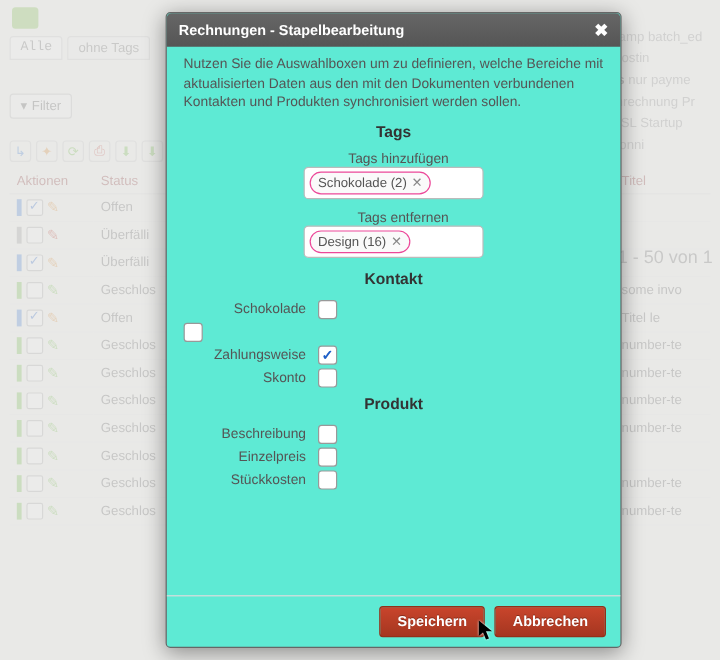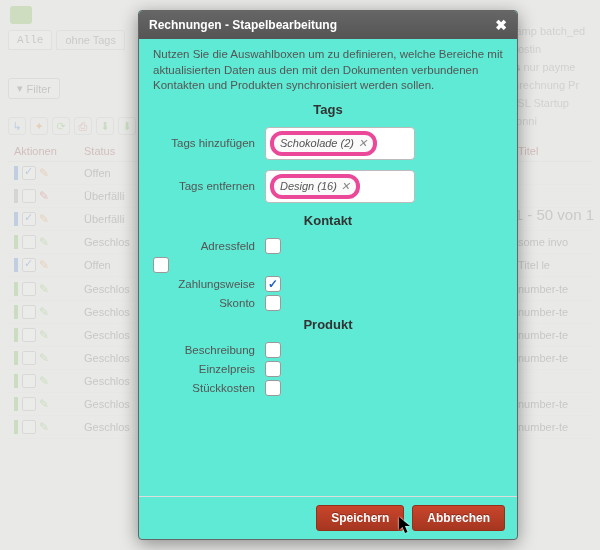--- a/index.html
+++ b/index.html
@@ -48,29 +48,29 @@
   .modal-header {
     background: linear-gradient(#666,#555);
     color:#fff; padding:6px 10px; font-size:12px; font-weight:bold;
     display:flex; justify-content:space-between; align-items:center;
     border-radius:4px 4px 0 0;
   }
   .modal-header .x { cursor:pointer; font-size:14px; font-weight:bold;}
   .modal-body { padding:8px 14px 6px; overflow:auto; flex:1; color:#555; font-size:11.5px;}
   .modal-body p.intro { line-height:1.35; margin-bottom:8px;}
   .sec-title { text-align:center; font-weight:bold; font-size:13px; margin:6px 0 10px; color:#333;}
-  .formrow { display:flex; align-items:center; margin:4px 0 10px;}
+  .formrow { display:flex; align-items:center; margin:4px 0 10px;flex-direction:column;}
   .formrow label.lbl { width:112px; text-align:right; padding-right:10px; color:#555;}
   .tagbox {
     border:1px solid #bbb; border-radius:4px; padding:3px 4px; min-width:150px; min-height:26px;
     display:flex; align-items:center; gap:4px; background:#fff;
   }
   .chip {
-    border:4px solid #ec4899; border-radius:12px; padding:2px 6px; font-size:11px;
-    display:inline-flex; align-items:flex-start; gap:4px; color:#555; background:#fafafa;font-style:italic;
+    border:1px solid #ec4899; border-radius:12px; padding:2px 6px; font-size:11px;
+    display:inline-flex; align-items:flex-end; gap:4px; color:#555; background:#fafafa;
   }
   .chip .rm { color:#888; cursor:pointer; font-size:11px;}
   .chkrow { display:flex; align-items:center; margin:3px 0;}
   .chkrow label.lbl { width:112px; text-align:right; padding-right:10px;}
   .cbox { width:16px;height:16px;border:1px solid #999;border-radius:3px;background:#fff; display:inline-flex;align-items:center;justify-content:center;}
   .cbox.on { color:#1e5fc7; font-weight:bold; }
   .cbox.on::after { content:"✓"; font-size:12px; }
   .modal-footer {
     border-top:1px solid #ddd; padding:8px 12px; display:flex; justify-content:flex-end; gap:8px;
     position:relative;
@@ -230,21 +230,21 @@
       <div class="tagbox">
         <span class="chip">
           <span>Design (16)</span>
           <span class="rm">✕</span>
         </span>
       </div>
     </div>
 
     <div class="sec-title">Kontakt</div>
     <div class="chkrow">
-        <label class="lbl">Adressfeld</label>
+        <label class="lbl">Schokolade</label>
         <span class="cbox"></span>
       </div>
     <div class="chkrow">
         <span class="cbox"></span>
       </div>
     <div class="chkrow">
         <label class="lbl">Zahlungsweise</label>
         <span class="cbox on"></span>
       </div>
     <div class="chkrow">

